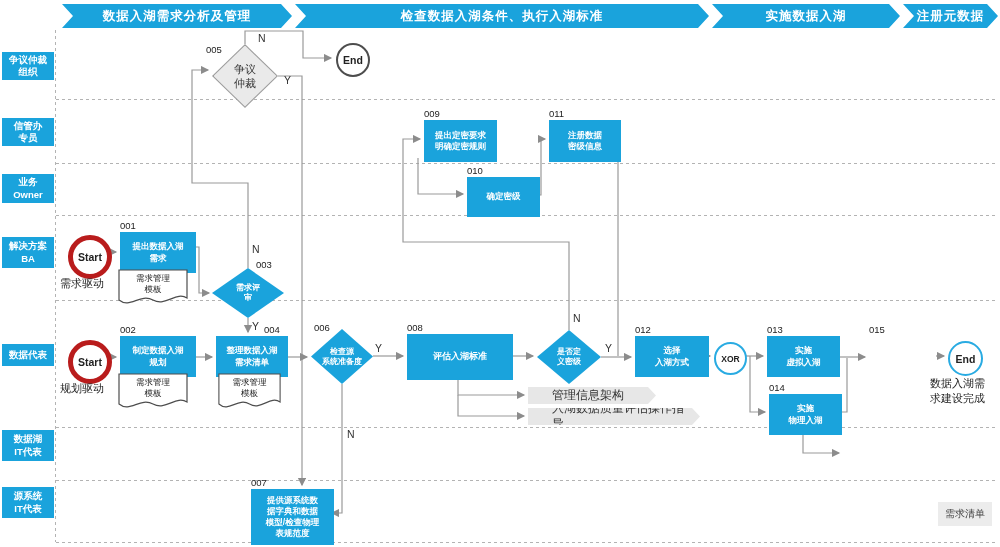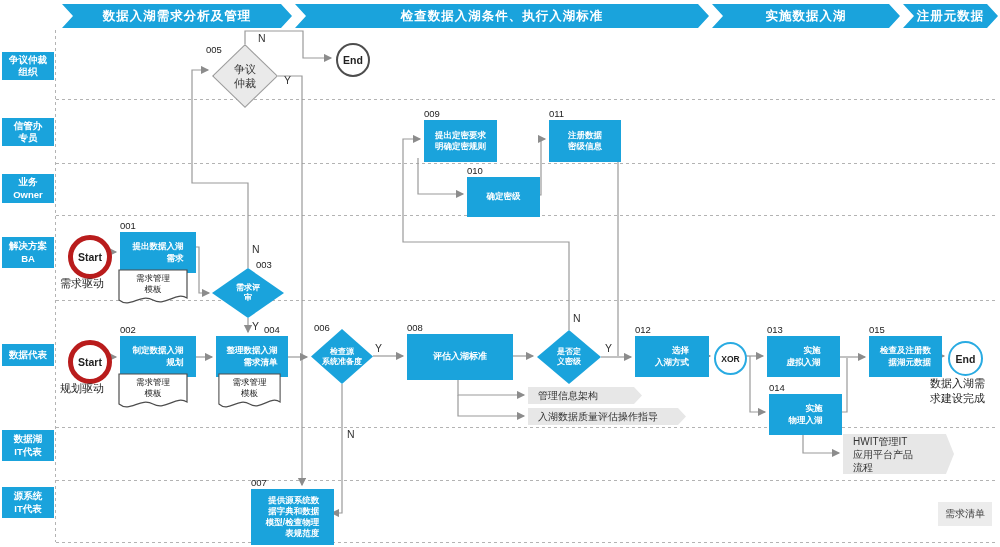--- a/index.html
+++ b/index.html
@@ -7,21 +7,21 @@
           font-family:"Liberation Sans","DejaVu Sans",sans-serif;overflow:hidden;}
   .canvas svg.wires{position:absolute;left:0;top:0;z-index:1;}
   .banner{position:absolute;top:4px;height:24px;background:#1AA3DC;color:#fff;
           font-weight:bold;font-size:12.5px;letter-spacing:1px;z-index:2;
           display:flex;align-items:center;justify-content:center;
           clip-path:polygon(0 0,calc(100% - 11px) 0,100% 50%,calc(100% - 11px) 100%,0 100%,11px 50%);}
   .lane-label{position:absolute;left:2px;width:52px;background:#1AA3DC;color:#fff;
           font-weight:bold;font-size:9.5px;line-height:1.3;text-align:center;z-index:2;
           display:flex;align-items:center;justify-content:center;white-space:pre-line;}
   .box{position:absolute;background:#1AA3DC;color:#fff;font-size:8.5px;font-weight:bold;
-          line-height:1.3;text-align:right;z-index:3;padding:2px 3px;
+          line-height:1.3;text-align:center;z-index:3;padding:2px 3px;
           display:flex;align-items:center;justify-content:center;white-space:pre-line;}
   .diamond{position:absolute;background:#1AA3DC;color:#fff;font-size:8px;font-weight:bold;
           line-height:1.25;text-align:center;z-index:3;
           display:flex;align-items:center;justify-content:center;white-space:pre-line;
           clip-path:polygon(50% 0,100% 50%,50% 100%,0 50%);}
   .diamond-gray{position:absolute;background:#9c9c9c;z-index:3;
           clip-path:polygon(50% 0,100% 50%,50% 100%,0 50%);}
   .diamond-gray .inner{position:absolute;inset:1.5px;background:#EAEAEA;color:#333;
           font-size:11px;line-height:1.3;text-align:center;white-space:pre-line;
           display:flex;align-items:center;justify-content:center;
@@ -32,22 +32,22 @@
   .c-end-dark{border:2px solid #4d4d4d;font-size:10.5px;}
   .c-end-blue{border:2.5px solid #29ABE2;font-size:10.5px;}
   .c-xor{border:2.5px solid #29ABE2;font-size:8.5px;}
   .num{position:absolute;font-size:9.5px;color:#222;z-index:4;}
   .cap{position:absolute;font-size:11px;color:#222;z-index:4;white-space:pre-line;line-height:1.35;}
   .yn{position:absolute;font-size:10.5px;color:#333;z-index:4;}
   .doc{position:absolute;z-index:3;}
   .doc svg{position:absolute;left:0;top:0;width:100%;height:100%;}
   .doc span{position:absolute;left:0;top:4px;width:100%;text-align:center;
           font-size:8.5px;color:#222;line-height:1.3;white-space:pre-line;}
-  .ref{position:absolute;background:#E7E7E7;color:#333;font-size:10px;z-index:3;
-          display:flex;align-items:center;padding:0 12px 0 10px;white-space:pre-line;line-height:1.3;
+  .ref{position:absolute;background:#E7E7E7;color:#333;font-size:12px;z-index:3;
+          display:flex;align-items:center;padding:0 12px 0 24px;white-space:pre-line;line-height:1.3;
           clip-path:polygon(0 0,calc(100% - 8px) 0,100% 50%,calc(100% - 8px) 100%,0 100%);}
   .legend{position:absolute;background:#ECECEC;color:#444;font-size:10px;z-index:3;
           display:flex;align-items:center;justify-content:center;}
 </style>
 </head>
 <body>
 
 <div class="canvas">
 
   <svg class="wires" width="1000" height="547" viewBox="0 0 1000 547">
@@ -154,22 +154,20 @@
   <div class="num" style="left:635px;top:324px;">012</div>
   <div class="box" style="left:635px;top:336px;width:68px;height:37px;">选择
 入湖方式</div>
   <div class="num" style="left:767px;top:324px;">013</div>
   <div class="box" style="left:767px;top:336px;width:67px;height:37px;">实施
 虚拟入湖</div>
   <div class="num" style="left:769px;top:382px;">014</div>
   <div class="box" style="left:769px;top:394px;width:67px;height:37px;">实施
 物理入湖</div>
   <div class="num" style="left:869px;top:324px;">015</div>
-  <div class="box" style="left:869px;top:336px;width:67px;height:37px;">检查及注册数
-据湖元数据</div>
 
   <div class="num" style="left:256px;top:259px;">003</div>
   <div class="diamond" style="left:212px;top:268px;width:72px;height:50px;">需求评
 审</div>
   <div class="num" style="left:206px;top:44px;">005</div>
   <div class="diamond-gray" style="left:212px;top:44px;width:66px;height:64px;">
     <div class="inner">争议
 仲裁</div>
   </div>
   <div class="num" style="left:314px;top:322px;">006</div>
@@ -195,23 +193,20 @@
   <div class="doc" style="left:218px;top:373px;width:63px;height:38px;">
     <svg viewBox="0 0 70 38" preserveAspectRatio="none">
       <path d="M1 1 H69 V29 C58 22 48 38 35 31 C22 24 12 40 1 31 Z" fill="#fff" stroke="#4d4d4d" stroke-width="1.2"></path>
     </svg>
     <span>需求管理
 模板</span>
   </div>
 
   <div class="ref" style="left:528px;top:387px;width:92px;height:17px;">管理信息架构</div>
   <div class="ref" style="left:528px;top:408px;width:136px;height:17px;">入湖数据质量评估操作指导</div>
-  <div class="ref" style="left:843px;top:434px;width:89px;height:40px;">HWIT管理IT
-应用平台产品
-流程</div>
   <div class="legend" style="left:938px;top:502px;width:54px;height:24px;">需求清单</div>
 
   <div class="yn" style="left:252px;top:243px;">N</div>
   <div class="yn" style="left:252px;top:320px;">Y</div>
   <div class="yn" style="left:258px;top:32px;">N</div>
   <div class="yn" style="left:284px;top:74px;">Y</div>
   <div class="yn" style="left:375px;top:342px;">Y</div>
   <div class="yn" style="left:347px;top:428px;">N</div>
   <div class="yn" style="left:573px;top:312px;">N</div>
   <div class="yn" style="left:605px;top:342px;">Y</div>

